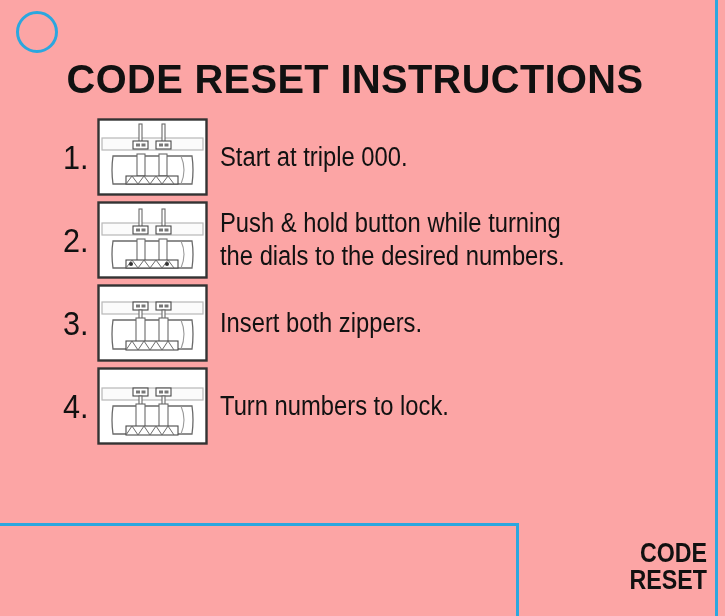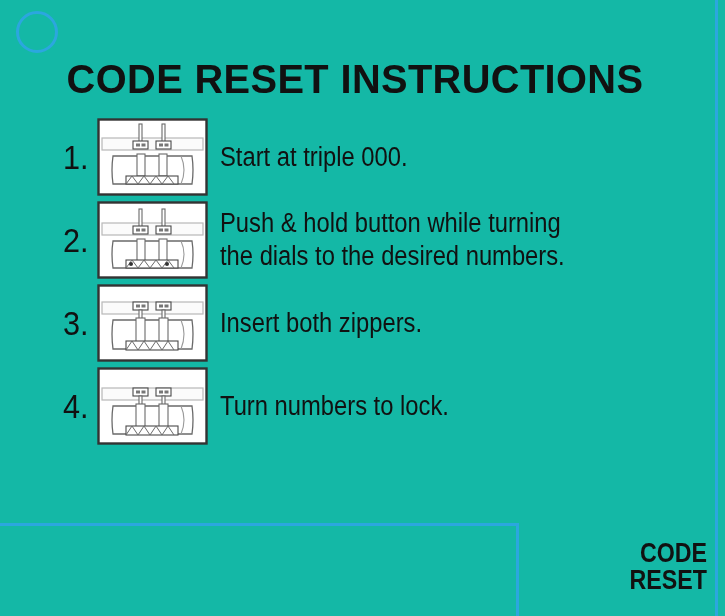--- a/index.html
+++ b/index.html
@@ -4,21 +4,21 @@
 <style>
   html, body {
     margin: 0;
     padding: 0;
     background: #ffffff;
   }
   #page {
     position: relative;
     width: 725px;
     height: 616px;
-    background: #14b8a6;
+    background: #fca5a5;
     overflow: hidden;
     font-family: "Liberation Sans", sans-serif;
   }
 
   
   .brand-circle {
     position: absolute;
     left: 16px;
     top: 11px;
     width: 42px;

